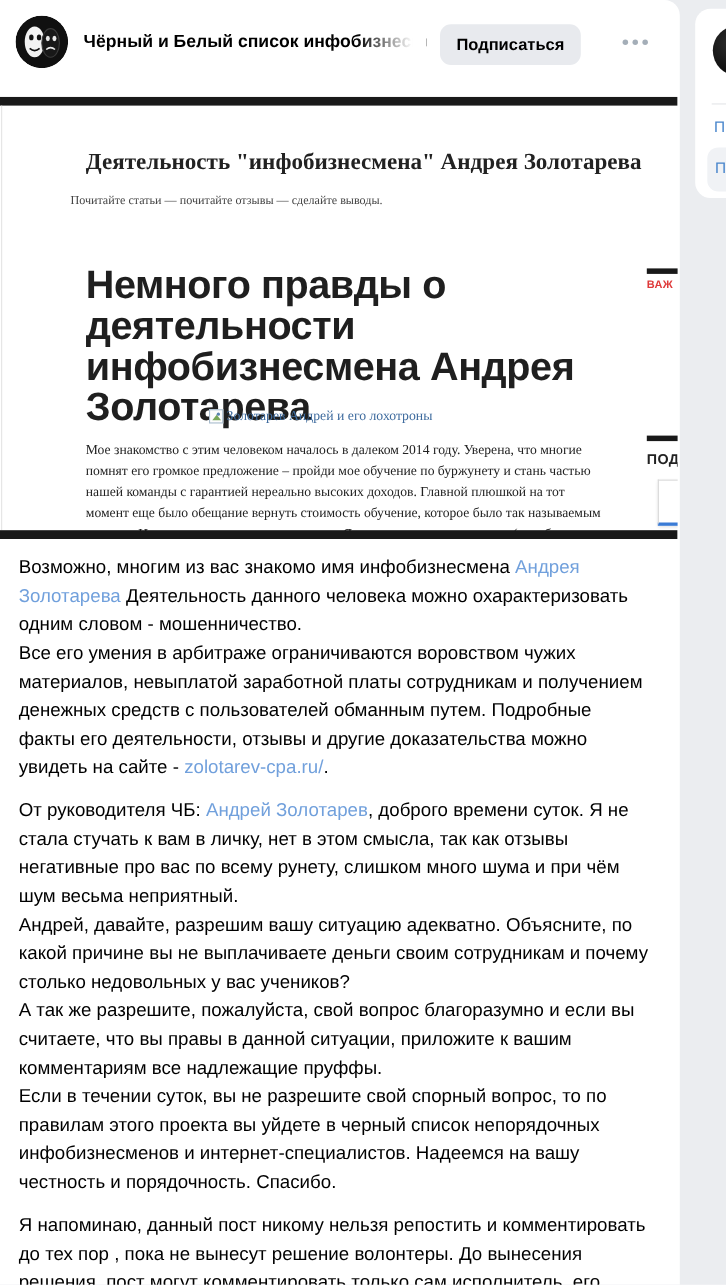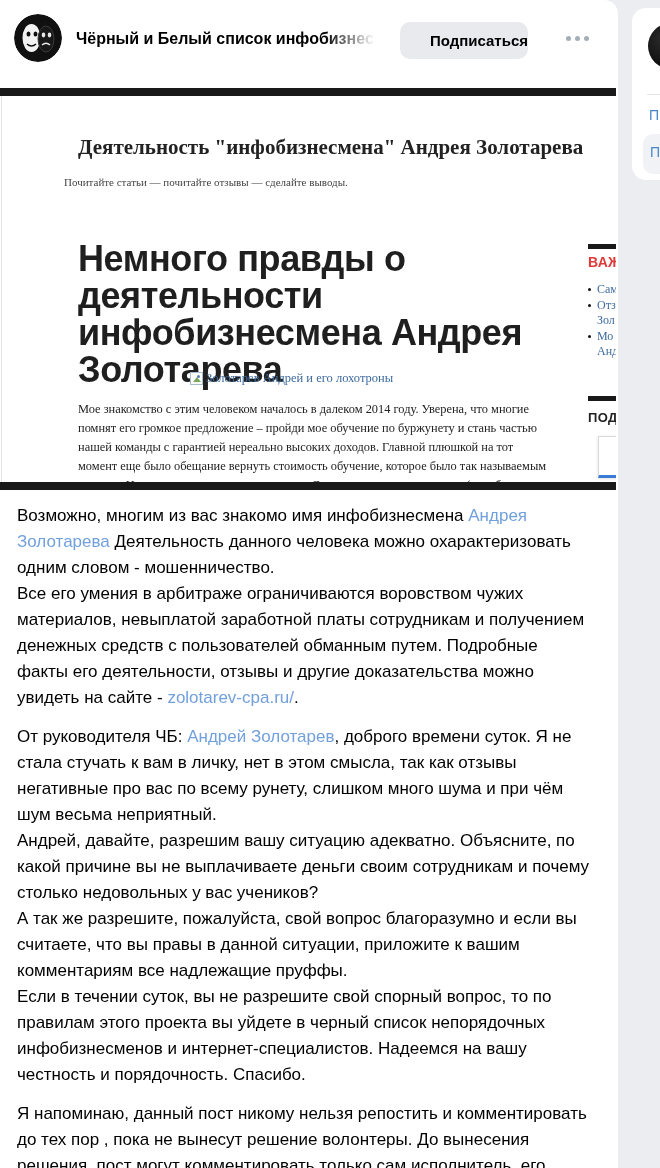--- a/index.html
+++ b/index.html
@@ -15,21 +15,21 @@
   .group-avatar { position:absolute; left:14px; top:14px; width:48px; height:48px;
                   border-radius:50%; overflow:hidden; cursor:pointer; }
   .group-title-wrap { position:absolute; left:76px; top:28px; width:312px; height:22px;
                       overflow:hidden; white-space:nowrap; }
   .group-title { font-size:16px; font-weight:700; color:#000; line-height:22px; }
   .title-fade { position:absolute; right:0; top:0; width:64px; height:22px;
                 background:linear-gradient(90deg, rgba(255,255,255,0), #fff 80%); }
   .subscribe-btn { position:absolute; left:400px; top:22px; width:128px; height:37px;
                    background:var(--btn,#e8eaee); border:none; border-radius:10px;
                    font-family:"Liberation Sans",sans-serif;
-                   font-size:15px; font-weight:600; color:#000; cursor:pointer;text-align:right; }
+                   font-size:15px; font-weight:600; color:#000; cursor:pointer; }
   .more-btn { position:absolute; left:561px; top:28px; width:32px; height:20px;
               display:flex; align-items:center; justify-content:center; gap:4px; cursor:pointer; }
   .more-btn i { width:5px; height:5px; border-radius:50%; background:#a4aeb8; display:block; }
 
   
   .embed { position:absolute; top:88px; left:0; width:616px; height:402px;
            background:#fff; overflow:hidden; cursor:pointer; }
   .bar-h { position:absolute; left:0; width:100%; height:8px; background:var(--bar,#191919); }
   .bar-top { top:0; } .bar-bottom { bottom:0; }
   .embed-leftline { position:absolute; left:1px; top:8px; bottom:8px; width:1px; background:#e4e4e4; }
@@ -49,21 +49,21 @@
   .broken-img:before { content:""; position:absolute; left:2px; bottom:2px;
                        border-left:4px solid transparent; border-right:4px solid transparent;
                        border-bottom:5px solid #7aa85a; }
   .broken-img:after { content:""; position:absolute; right:2px; top:2px; width:3px; height:3px;
                       border-radius:50%; background:#5a84b0; }
   .article-body { position:absolute; left:78px; top:312px; width:470px;
                   font-family:"Liberation Serif",serif; font-size:12.4px; line-height:19px; color:#222; }
 
   
   .sb-bar { position:absolute; left:588px; width:40px; height:5px; background:var(--bar,#191919); }
-  .sb-important { position:absolute; left:588px; top:166px; font-size:14px; font-weight:700;
+  .sb-important { position:absolute; left:588px; top:166px; font-size:10px; font-weight:700;
                   color:var(--red,#df3a3a); letter-spacing:0.3px; }
   .sb-links { position:absolute; left:588px; top:194px; width:40px;
               font-family:"Liberation Serif",serif; font-size:12px; line-height:15.5px;
               color:var(--embed-link,#3e6b9e); }
   .sb-links .li { padding-left:9px; position:relative; }
   .sb-links .li:before { content:""; position:absolute; left:0; top:6px; width:3px; height:3px;
                          border-radius:50%; background:#111; }
   .sb-links .wrap2 { padding-left:9px; }
   .sb-subscribe { position:absolute; left:588px; top:322px; font-size:13px; font-weight:700;
                   color:#222; letter-spacing:0.3px; }
@@ -128,27 +128,20 @@
     <div class="site-tagline">Почитайте статьи — почитайте отзывы — сделайте выводы.</div>
     <div class="article-h1">Немного правды о деятельности инфобизнесмена Андрея Золотарева</div>
     <div class="article-imglink">
       <span class="broken-img"></span>
       <span>Золотарев Андрей и его лохотроны</span>
     </div>
     <div class="article-body">Мое знакомство с этим человеком началось в далеком 2014 году. Уверена, что многие помнят его громкое предложение – пройди мое обучение по буржунету и стань частью нашей команды с гарантией нереально высоких доходов. Главной плюшкой на тот момент еще было обещание вернуть стоимость обучение, которое было так называемым залогом. Именно на это многие и купились. Я попала в число жаждущих (а их было явно более тысячи человек) и моментально произвела оплату.</div>
 
     <div class="sb-bar" style="top:156px"></div>
     <div class="sb-important">ВАЖ</div>
-    <div class="sb-links">
-      <div class="li">Сам</div>
-      <div class="li">Отз</div>
-      <div class="wrap2">Зол</div>
-      <div class="li">Мо</div>
-      <div class="wrap2">Анд</div>
-    </div>
     <div class="sb-bar" style="top:308px"></div>
     <div class="sb-subscribe">ПОДП</div>
     <div class="sb-widget">
       <div>Ека</div>
       <div>кам</div>
     </div>
 
     <div class="bar-h bar-bottom"></div>
   </div>
 

